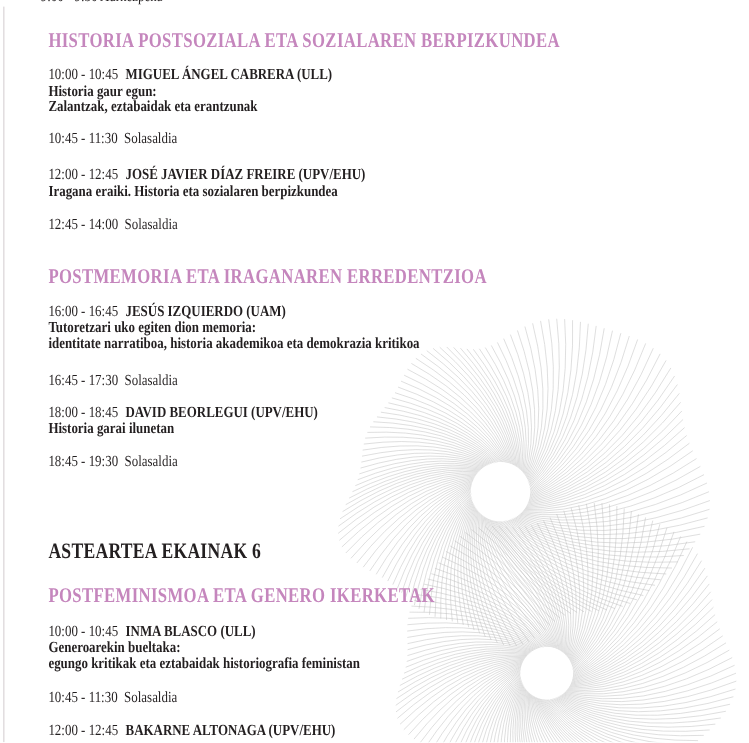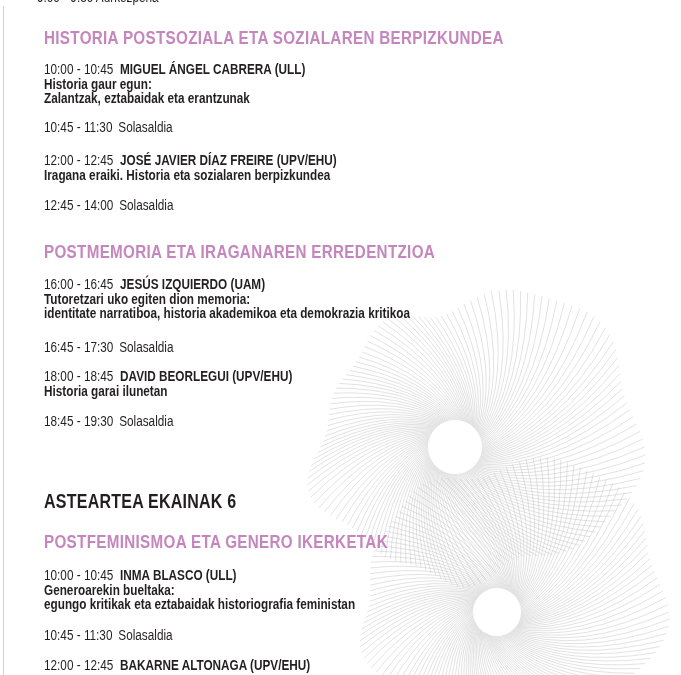--- a/index.html
+++ b/index.html
@@ -1,21 +1,21 @@
 <!DOCTYPE html>
 <html style="--accent: #c586bd; --ink: #231f20;"><head>
 <meta charset="utf-8">
 <style>
   html,body{margin:0;padding:0;background:#fff;}
   .page{
     position:relative;
     width:681px;height:675px;
     overflow:hidden;
     background:#ffffff;
-    font-family:Liberation Sans, sans-serif;
+    font-family:Liberation Serif, serif;
     color:var(--ink,#231f20);
   }
   .left-rule{
     position:absolute;left:3px;top:6px;bottom:0;width:1px;
     background:#d6d0d3;
   }
   #decor-svg{position:absolute;left:0;top:0;z-index:0;}
   .txt{
     position:absolute;left:44px;z-index:2;
     white-space:nowrap;

